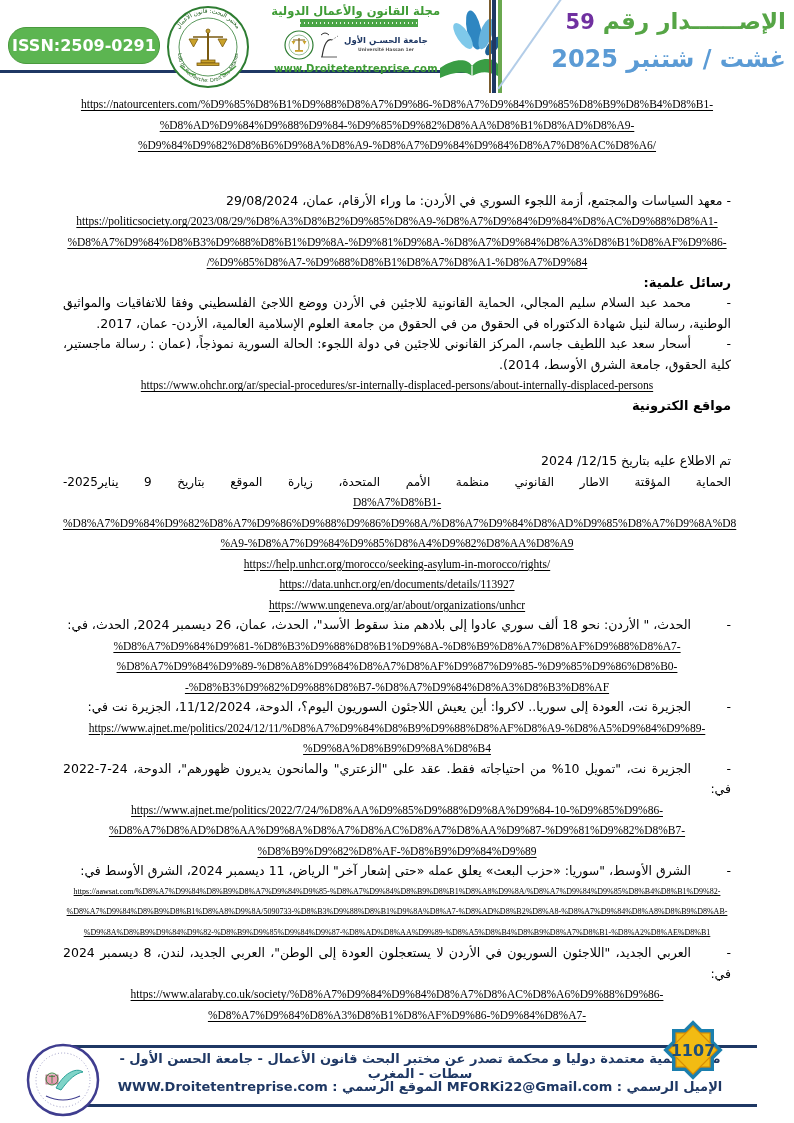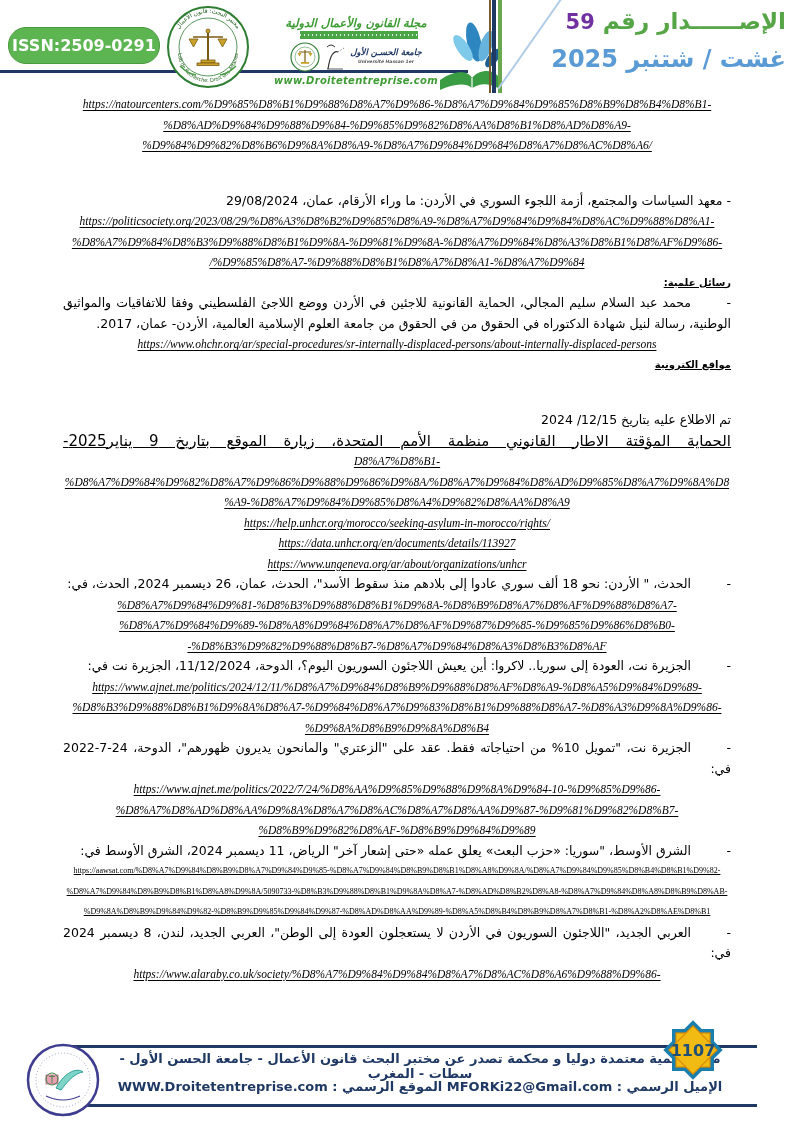--- a/index.html
+++ b/index.html
@@ -5,21 +5,21 @@
   html,body{margin:0;padding:0;background:#fff;}
   .page{position:relative;width:794px;height:1123px;background:#fff;overflow:hidden;
         font-family:"Liberation Serif","DejaVu Sans",serif;color:#000;}
 
   
   .header-rule{position:absolute;left:0;top:70px;width:468px;height:3px;background:#1f3864;}
   .issn-pill{position:absolute;left:8px;top:27px;width:150px;height:35px;background:#5cb551;
              border:1px solid #4a9a3e;border-radius:18px;color:#fff;font-family:"DejaVu Sans",sans-serif;
              font-weight:bold;font-size:16px;text-align:center;line-height:35px;}
   .lab-seal{position:absolute;left:166px;top:4px;}
-  .jlogo{position:absolute;left:272px;top:16px;width:222px;height:88px;font-style:italic;}
+  .jlogo{position:absolute;left:272px;top:4px;width:222px;height:88px;}
   .jl-inner{position:absolute;left:0;top:0;width:168px;}
   .jl-title{color:#3f9c35;font-weight:bold;font-size:11.5px;text-align:center;direction:rtl;
             font-family:"DejaVu Sans",sans-serif;white-space:nowrap;}
   .jl-banner{height:8px;background:#4aa546;margin:1px 22px 2px 28px;
              background-image:repeating-linear-gradient(90deg,rgba(255,255,255,.85) 0 1px,transparent 1px 4px);
              background-size:auto 2px;background-position:center;background-repeat:repeat-x;}
   .jl-mid{display:flex;align-items:center;justify-content:center;gap:3px;}
   .univ{color:#1f3864;font-size:8.5px;font-weight:bold;direction:rtl;text-align:center;
         font-family:"DejaVu Sans",sans-serif;line-height:9px;}
   .univ .sub{display:block;font-size:4.5px;color:#555;direction:ltr;}
@@ -34,30 +34,30 @@
   .issue-line{font-size:23px;color:#56a546;line-height:26px;}
   .issue-number{color:#7030a0;font-size:21px;}
   .date-line{margin-top:9px;font-size:24px;color:#5b9bd5;line-height:30px;}
   .diag{position:absolute;left:498px;top:88px;width:112px;height:1.5px;background:#b3cde8;
         transform:rotate(-55deg);transform-origin:left center;}
 
   
   .refs{position:absolute;top:94px;left:63px;width:668px;}
   .ln{line-height:20.5px;}
   .url{font-size:11.5px;text-align:center;text-decoration:underline;text-underline-offset:2px;
-       white-space:nowrap;font-family:"Liberation Serif",serif;font-style:italic;}
+       white-space:nowrap;font-family:"Liberation Serif",serif;}
   .url-small{font-size:8px;text-align:center;text-decoration:underline;text-underline-offset:1px;
              white-space:nowrap;font-family:"Liberation Serif",serif;}
   .arabic{direction:rtl;text-align:right;font-size:12.5px;font-family:"DejaVu Sans",sans-serif;margin-top:35px;}
-  .heading{direction:rtl;text-align:right;font-size:10px;font-weight:bold;text-decoration:underline;
+  .heading{direction:rtl;text-align:right;font-size:13px;font-weight:bold;
            font-family:"DejaVu Sans",sans-serif;}
   .bullet{direction:rtl;text-align:justify;font-size:12.5px;font-family:"DejaVu Sans",sans-serif;}
   .bullet .dash{display:inline-block;width:40px;}
-  .stretch{direction:rtl;text-align:justify;text-align-last:justify;font-size:15px;
-           font-family:"DejaVu Sans",sans-serif;text-decoration:underline;}
+  .stretch{direction:rtl;text-align:justify;text-align-last:justify;font-size:12px;
+           font-family:"DejaVu Sans",sans-serif;}
 
   
   .f-rule{position:absolute;left:67px;width:690px;height:2.5px;background:#1f3864;}
   .f-rule-top{top:1045px;}
   .f-rule-bot{top:1104px;}
   .f-line{position:absolute;left:100px;width:640px;text-align:center;direction:rtl;color:#1f3864;
           font-weight:bold;font-size:13px;font-family:"DejaVu Sans",sans-serif;}
   .f-line1{top:1051px;}
   .f-line2{top:1079px;}
   .badge{position:absolute;left:658px;top:1020px;}
@@ -158,48 +158,49 @@
   <main class="refs">
       <div class="ln url">https://natourcenters.com/%D9%85%D8%B1%D9%88%D8%A7%D9%86-%D8%A7%D9%84%D9%85%D8%B9%D8%B4%D8%B1-</div>
       <div class="ln url">%D8%AD%D9%84%D9%88%D9%84-%D9%85%D9%82%D8%AA%D8%B1%D8%AD%D8%A9-</div>
       <div class="ln url">%D9%84%D9%82%D8%B6%D9%8A%D8%A9-%D8%A7%D9%84%D9%84%D8%A7%D8%AC%D8%A6/</div>
       <div class="ln arabic">- معهد السياسات والمجتمع، أزمة اللجوء السوري في الأردن: ما وراء الأرقام، عمان، 29/08/2024</div>
       <div class="ln url">https://politicsociety.org/2023/08/29/%D8%A3%D8%B2%D9%85%D8%A9-%D8%A7%D9%84%D9%84%D8%AC%D9%88%D8%A1-</div>
       <div class="ln url">%D8%A7%D9%84%D8%B3%D9%88%D8%B1%D9%8A-%D9%81%D9%8A-%D8%A7%D9%84%D8%A3%D8%B1%D8%AF%D9%86-</div>
       <div class="ln url">/%D9%85%D8%A7-%D9%88%D8%B1%D8%A7%D8%A1-%D8%A7%D9%84</div>
       <div class="ln heading">رسائل علمية:</div>
       <div class="ln bullet"><span class="dash">-</span><span>محمد عبد السلام سليم المجالي، الحماية القانونية للاجئين في الأردن ووضع اللاجئ الفلسطيني وفقا للاتفاقيات والمواثيق الوطنية، رسالة لنيل شهادة الدكتوراه في الحقوق من في الحقوق من جامعة العلوم الإسلامية العالمية، الأردن- عمان، 2017.</span></div>
+      <div class="ln bullet"><span class="dash">-</span><span>أسحار سعد عبد اللطيف جاسم، المركز القانوني للاجئين في دولة اللجوء: الحالة السورية نموذجاً، (عمان : رسالة ماجستير، كلية الحقوق، جامعة الشرق الأوسط، 2014).</span></div>
       <div class="ln url">https://www.ohchr.org/ar/special-procedures/sr-internally-displaced-persons/about-internally-displaced-persons</div>
       <div class="ln heading">مواقع الكترونية</div>
       <div class="ln arabic">تم الاطلاع عليه بتاريخ 12/15/ 2024</div>
       <div class="ln stretch">الحماية المؤقتة الاطار القانوني منظمة الأمم المتحدة، زيارة الموقع بتاريخ 9 يناير2025-</div>
       <div class="ln url">D8%A7%D8%B1-</div>
       <div class="ln url">%D8%A7%D9%84%D9%82%D8%A7%D9%86%D9%88%D9%86%D9%8A/%D8%A7%D9%84%D8%AD%D9%85%D8%A7%D9%8A%D8</div>
       <div class="ln url">%A9-%D8%A7%D9%84%D9%85%D8%A4%D9%82%D8%AA%D8%A9</div>
       <div class="ln url">https://help.unhcr.org/morocco/seeking-asylum-in-morocco/rights/</div>
       <div class="ln url">https://data.unhcr.org/en/documents/details/113927</div>
       <div class="ln url">https://www.ungeneva.org/ar/about/organizations/unhcr</div>
       <div class="ln bullet"><span class="dash">-</span><span>الحدث، " الأردن: نحو 18 ألف سوري عادوا إلى بلادهم منذ سقوط الأسد"، الحدث، عمان، 26 ديسمبر 2024, الحدث، في:</span></div>
       <div class="ln url">%D8%A7%D9%84%D9%81-%D8%B3%D9%88%D8%B1%D9%8A-%D8%B9%D8%A7%D8%AF%D9%88%D8%A7-</div>
       <div class="ln url">%D8%A7%D9%84%D9%89-%D8%A8%D9%84%D8%A7%D8%AF%D9%87%D9%85-%D9%85%D9%86%D8%B0-</div>
       <div class="ln url">-%D8%B3%D9%82%D9%88%D8%B7-%D8%A7%D9%84%D8%A3%D8%B3%D8%AF</div>
       <div class="ln bullet"><span class="dash">-</span><span>الجزيرة نت، العودة إلى سوريا.. لاكروا: أين يعيش اللاجئون السوريون اليوم؟، الدوحة، 11/12/2024، الجزيرة نت في:</span></div>
       <div class="ln url">https://www.ajnet.me/politics/2024/12/11/%D8%A7%D9%84%D8%B9%D9%88%D8%AF%D8%A9-%D8%A5%D9%84%D9%89-</div>
-      <div class="ln url">%D8%B3%D9%88%D8%B1%D9%8A%D8%A7-%D9%84%D8%A7%D9%83%D8%B1%D9%88%D8%A7-%D8%A3%D9%8A%D9%86-</div>
       <div class="ln url">%D9%8A%D8%B9%D9%8A%D8%B4</div>
       <div class="ln bullet"><span class="dash">-</span><span>الجزيرة نت، "تمويل 10% من احتياجاته فقط. عقد على "الزعتري" والمانحون يديرون ظهورهم"، الدوحة، 24-7-2022 في:</span></div>
       <div class="ln url">https://www.ajnet.me/politics/2022/7/24/%D8%AA%D9%85%D9%88%D9%8A%D9%84-10-%D9%85%D9%86-</div>
       <div class="ln url">%D8%A7%D8%AD%D8%AA%D9%8A%D8%A7%D8%AC%D8%A7%D8%AA%D9%87-%D9%81%D9%82%D8%B7-</div>
       <div class="ln url">%D8%B9%D9%82%D8%AF-%D8%B9%D9%84%D9%89</div>
       <div class="ln bullet"><span class="dash">-</span><span>الشرق الأوسط، "سوريا: «حزب البعث» يعلق عمله «حتى إشعار آخر" الرياض، 11 ديسمبر 2024، الشرق الأوسط في:</span></div>
       <div class="ln url-small">https://aawsat.com/%D8%A7%D9%84%D8%B9%D8%A7%D9%84%D9%85-%D8%A7%D9%84%D8%B9%D8%B1%D8%A8%D9%8A/%D8%A7%D9%84%D9%85%D8%B4%D8%B1%D9%82-</div>
       <div class="ln url-small">%D8%A7%D9%84%D8%B9%D8%B1%D8%A8%D9%8A/5090733-%D8%B3%D9%88%D8%B1%D9%8A%D8%A7-%D8%AD%D8%B2%D8%A8-%D8%A7%D9%84%D8%A8%D8%B9%D8%AB-</div>
       <div class="ln url-small">%D9%8A%D8%B9%D9%84%D9%82-%D8%B9%D9%85%D9%84%D9%87-%D8%AD%D8%AA%D9%89-%D8%A5%D8%B4%D8%B9%D8%A7%D8%B1-%D8%A2%D8%AE%D8%B1</div>
       <div class="ln bullet"><span class="dash">-</span><span>العربي الجديد، "اللاجئون السوريون في الأردن لا يستعجلون العودة إلى الوطن"، العربي الجديد، لندن، 8 ديسمبر 2024 في:</span></div>
       <div class="ln url">https://www.alaraby.co.uk/society/%D8%A7%D9%84%D9%84%D8%A7%D8%AC%D8%A6%D9%88%D9%86-</div>
+      <div class="ln url">%D8%A7%D9%84%D8%A3%D8%B1%D8%AF%D9%86-%D9%84%D8%A7-</div>
     </main>
 
   <div class="f-rule f-rule-top"></div>
   <div class="f-rule f-rule-bot"></div>
   <div class="f-line f-line1">مجلة علمية معتمدة دوليا و محكمة تصدر عن مختبر البحث قانون الأعمال - جامعة الحسن الأول - سطات - المغرب</div>
   <div class="f-line f-line2">الإميل الرسمي : MFORKi22@Gmail.com الموقع الرسمي : WWW.Droitetentreprise.com</div>
 
   <div class="badge">
     <svg width="70" height="62" viewBox="0 0 70 62">
       <g transform="translate(35,30)">

